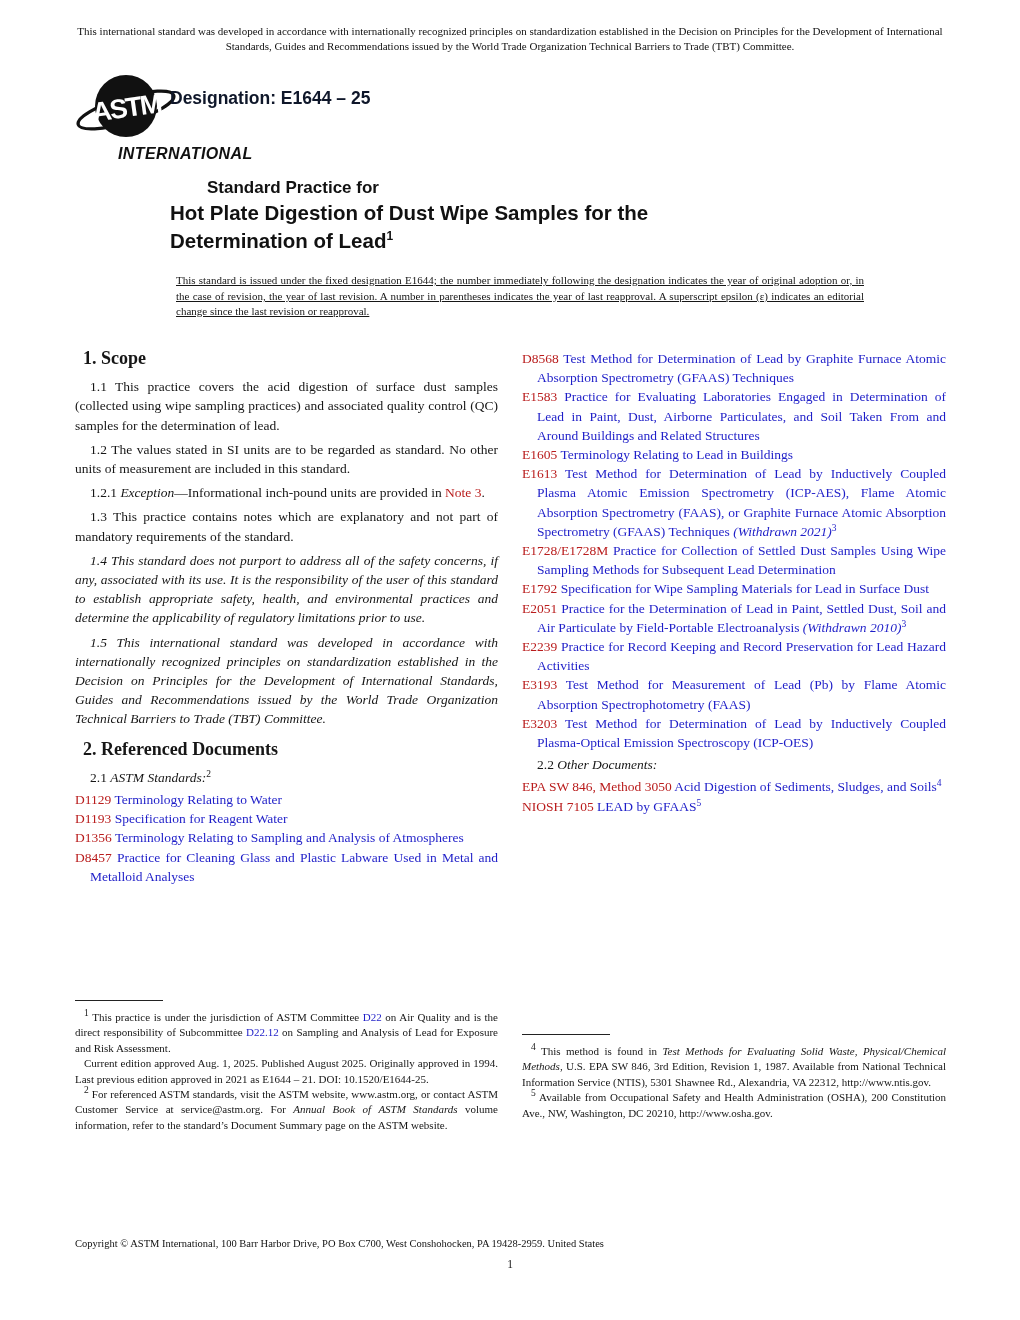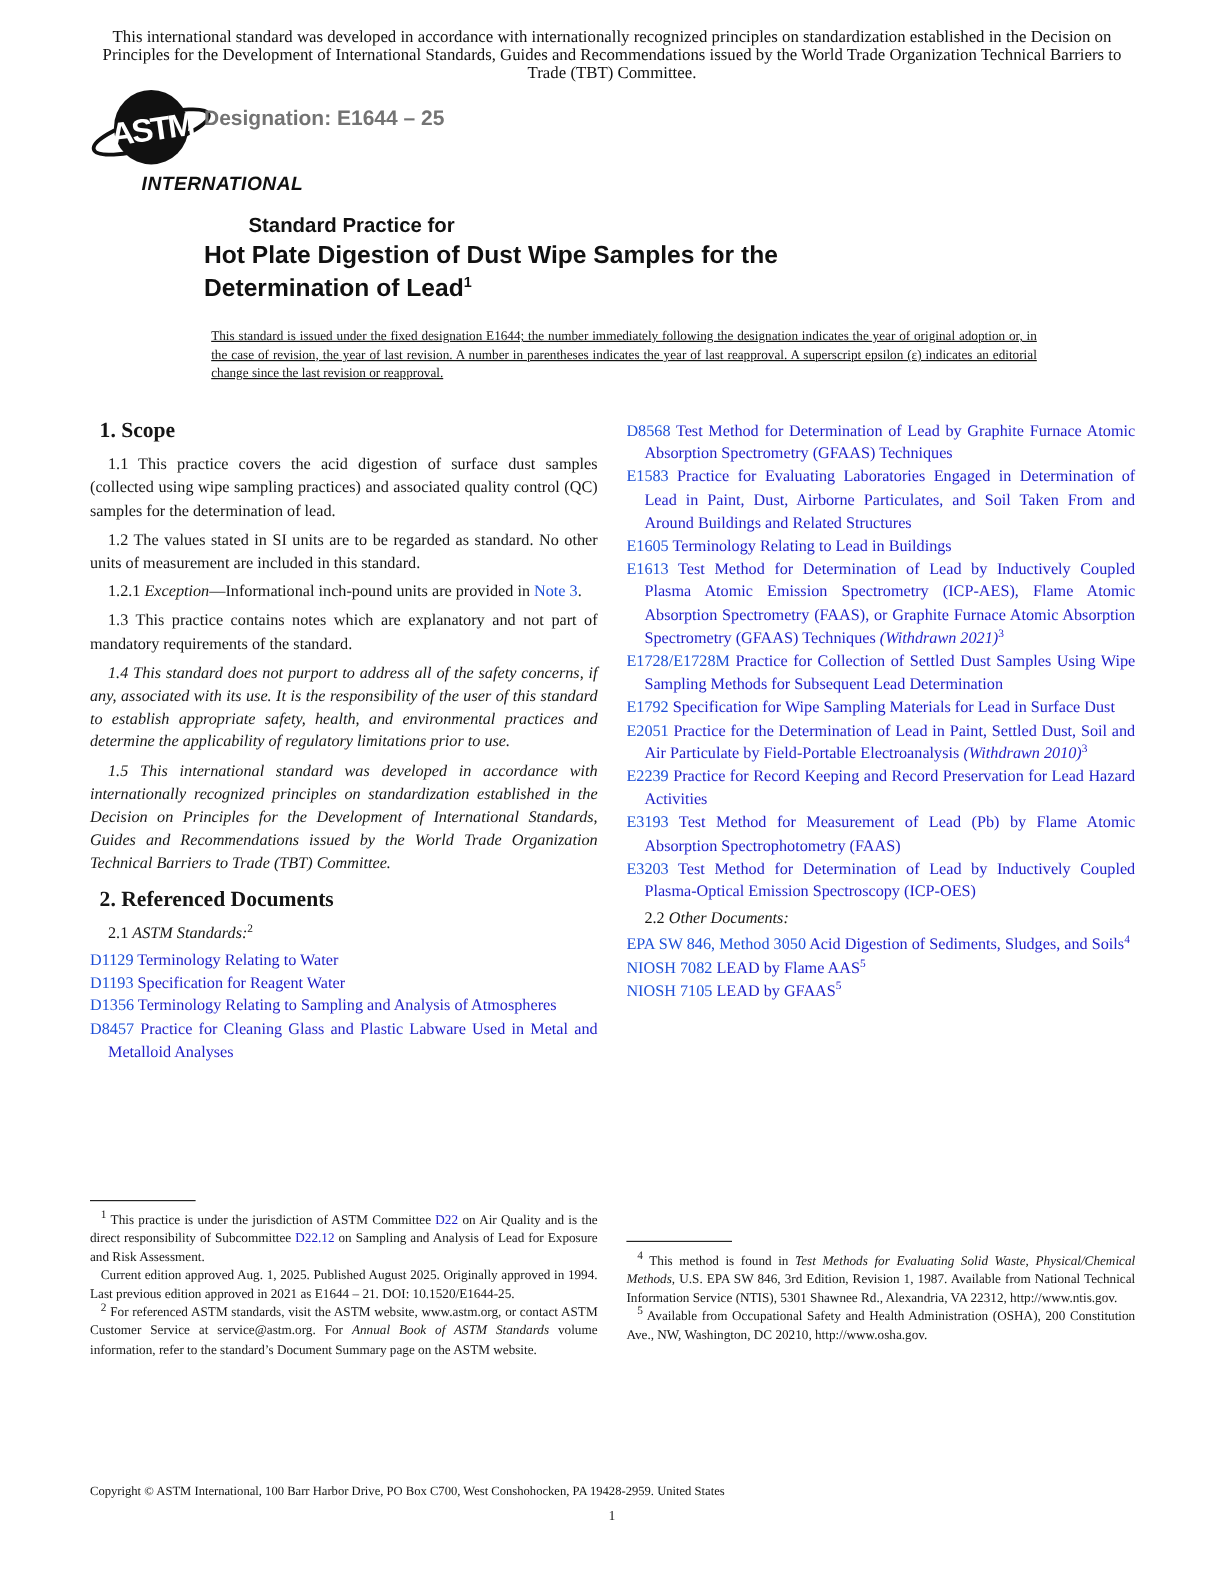--- a/index.html
+++ b/index.html
@@ -4,49 +4,49 @@
 <style>
   html,body{margin:0;padding:0;}
   body{
     width:1020px;height:1320px;position:relative;background:#ffffff;
     font-family:"Liberation Serif",serif;color:#161616;
     -webkit-font-smoothing:antialiased;
   }
   .sheet{position:absolute;inset:0;}
   .top-note{
     position:absolute;top:24px;left:72px;width:876px;
-    text-align:center;font-size:14px;line-height:15px;color:#111;
+    text-align:center;font-size:11px;line-height:15px;color:#111;
   }
   .logo{position:absolute;top:70px;left:74px;width:110px;}
   .logo svg{display:block;}
   .logo-intl{
     font-family:"Liberation Sans",sans-serif;font-weight:bold;font-style:italic;
     font-size:16px;letter-spacing:0.4px;margin-top:-5px;color:#111;margin-left:44px;
   }
   .designation{
     position:absolute;top:88px;left:170px;
-    font-family:"Liberation Sans",sans-serif;font-weight:bold;font-size:17.5px;color:#737373;
+    font-family:"Liberation Sans",sans-serif;font-weight:bold;font-size:17.5px;color:#0f172a;
   }
   .title-block{position:absolute;top:176px;left:170px;width:720px;font-family:"Liberation Sans",sans-serif;font-weight:bold;color:#111;}
   .title-kicker{font-size:17px;line-height:23px;margin-left:37px;}
   .title-main{font-size:20.5px;line-height:27.5px;}
   .title-main sup{font-size:12px;}
   .issued{
     position:absolute;top:273px;left:176px;width:688px;
     font-size:11px;line-height:15.6px;text-align:justify;text-decoration:underline;
   }
   .col{position:absolute;top:349px;text-align:justify;font-size:13.5px;line-height:19.2px;}
   .col-left{left:75px;width:423px;}
   .col-right{left:522px;width:424px;}
   .sec-head{font-size:18px;font-weight:bold;margin:0 0 9px 8px;}
   .sec-head.second{margin-top:11px;font-family:Liberation Serif, serif;}
   .para{margin:0 0 5px 0;text-indent:15px;}
   .para.last{margin-bottom:0;}
   .i{font-style:italic;}
-  .red{color:#1d4ed8;}
+  .red{color:#b91c1c;}
   .blue{color:#1e1ec8;}
   sup{font-size:9.5px;line-height:0;}
   .ref{margin:0;padding-left:15px;text-indent:-15px;}
   .subhead{margin:3px 0 3px 0;text-indent:15px;}
   .fn-block{position:absolute;font-size:11px;line-height:15.4px;text-align:justify;color:#161616;}
   .fn-left{top:1000px;left:75px;width:423px;}
   .fn-right{top:1034px;left:522px;width:424px;}
   .fn-sep{width:88px;border-top:1.5px solid #222;margin-bottom:9px;}
   .fn{margin:0;text-indent:9px;}
   .copyright{position:absolute;top:1238px;left:75px;font-size:10.5px;color:#111;}
@@ -103,21 +103,20 @@
     <p class="ref"><span class="red">E1728/E1728M</span> <span class="blue">Practice for Collection of Settled Dust Samples Using Wipe Sampling Methods for Subsequent Lead Determination</span></p>
     <p class="ref"><span class="red">E1792</span> <span class="blue">Specification for Wipe Sampling Materials for Lead in Surface Dust</span></p>
     <p class="ref"><span class="red">E2051</span> <span class="blue">Practice for the Determination of Lead in Paint, Settled Dust, Soil and Air Particulate by Field-Portable Electroanalysis</span> <span class="blue i">(Withdrawn 2010)</span><sup class="blue">3</sup></p>
     <p class="ref"><span class="red">E2239</span> <span class="blue">Practice for Record Keeping and Record Preservation for Lead Hazard Activities</span></p>
     <p class="ref"><span class="red">E3193</span> <span class="blue">Test Method for Measurement of Lead (Pb) by Flame Atomic Absorption Spectrophotometry (FAAS)</span></p>
     <p class="ref"><span class="red">E3203</span> <span class="blue">Test Method for Determination of Lead by Inductively Coupled Plasma-Optical Emission Spectroscopy (ICP-OES)</span></p>
 
     <p class="subhead"><span>2.2 </span><span class="i">Other Documents:</span></p>
 
     <p class="ref"><span class="red">EPA SW 846, Method 3050</span> <span class="blue">Acid Digestion of Sediments, Sludges, and Soils</span><sup class="blue">4</sup></p>
-    <p class="ref"><span class="red">NIOSH 7082</span> <span class="blue">LEAD by Flame AAS</span><sup class="blue">5</sup></p>
     <p class="ref"><span class="red">NIOSH 7105</span> <span class="blue">LEAD by GFAAS</span><sup class="blue">5</sup></p>
   </div>
 
   <div class="fn-block fn-left">
     <div class="fn-sep"></div>
     <p class="fn"><sup>1</sup> <span>This practice is under the jurisdiction of ASTM Committee </span><span class="blue">D22</span><span> on Air Quality and is the direct responsibility of Subcommittee </span><span class="blue">D22.12</span><span> on Sampling and Analysis of Lead for Exposure and Risk Assessment.</span></p>
     <p class="fn">Current edition approved Aug. 1, 2025. Published August 2025. Originally approved in 1994. Last previous edition approved in 2021 as E1644 – 21. DOI: 10.1520/E1644-25.</p>
     <p class="fn"><sup>2</sup> <span>For referenced ASTM standards, visit the ASTM website, www.astm.org, or contact ASTM Customer Service at service@astm.org. For </span><span class="i">Annual Book of ASTM Standards</span><span> volume information, refer to the standard’s Document Summary page on the ASTM website.</span></p>
   </div>
 

